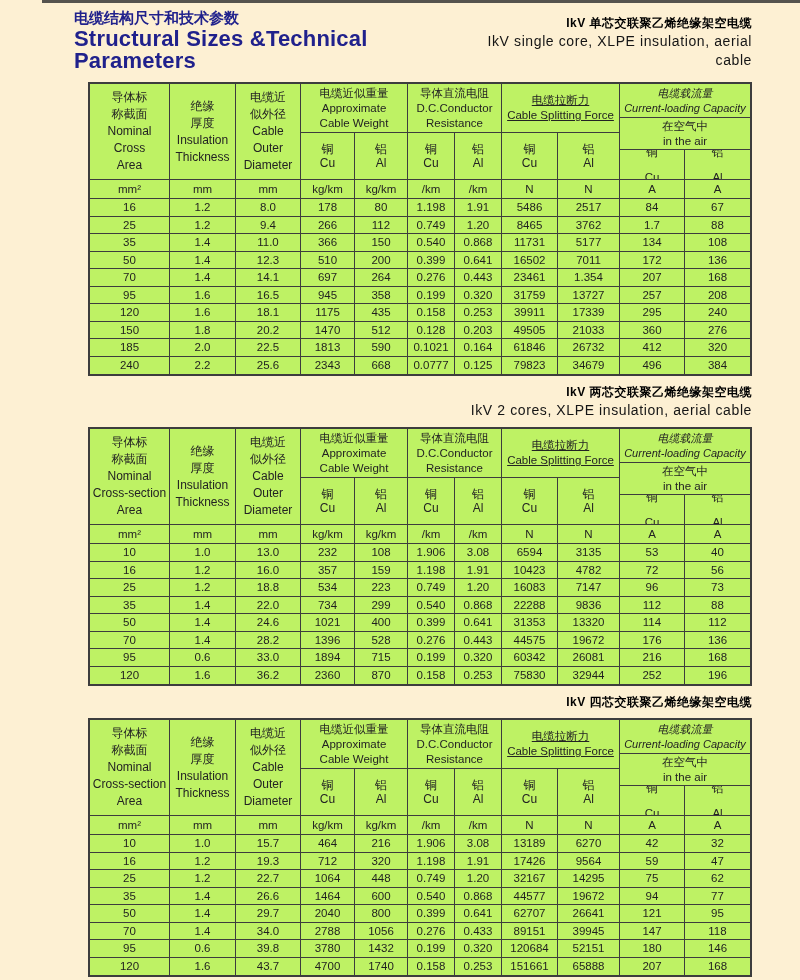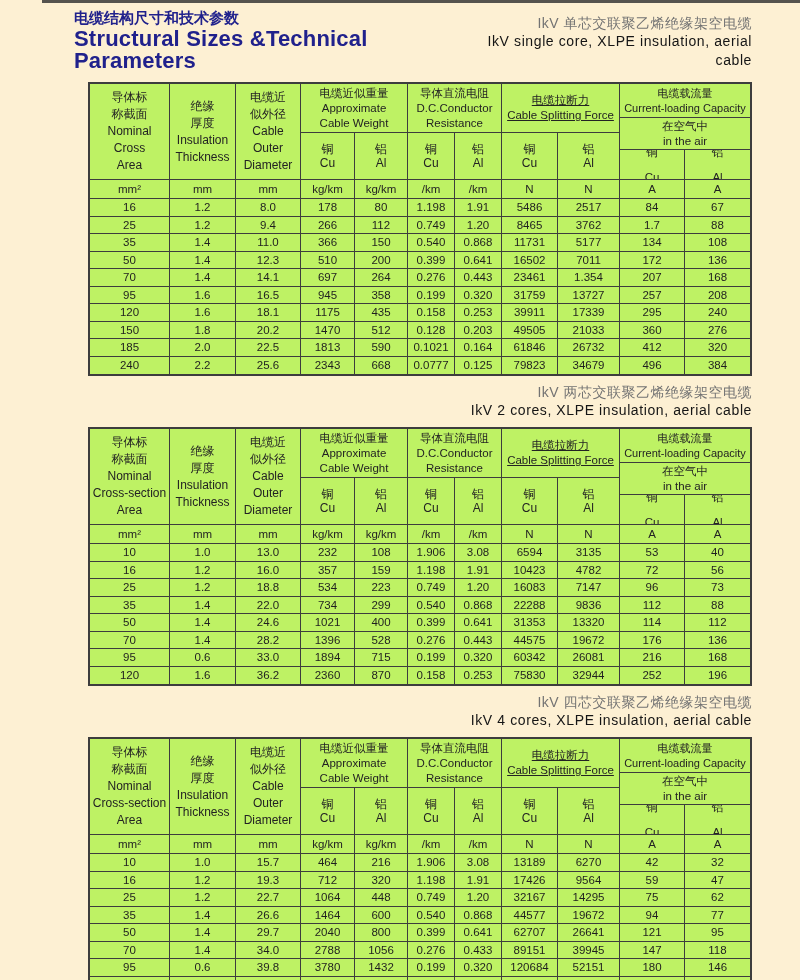--- a/index.html
+++ b/index.html
@@ -7,21 +7,21 @@
     width:800px;height:980px;overflow:hidden;position:relative;
     background:#fdf0d3;
     font-family:"Liberation Sans","DejaVu Sans",sans-serif;
     color:#232323;
   }
   .top-strip{position:absolute;top:0;left:42px;right:0;height:3px;background:#55534e;}
   .page-header{display:flex;justify-content:space-between;align-items:flex-start;padding:8px 48px 0 74px;}
   .title-zh{font-size:15px;font-weight:bold;color:#20218c;line-height:20px;}
   .title-en{font-size:22px;font-weight:bold;color:#20218c;line-height:22px;letter-spacing:0.2px;}
   .sec-head{text-align:right;}
-  .sec-head .zh{font-size:14px;font-weight:normal;color:#737373;line-height:18px;letter-spacing:0.5px;}
+  .sec-head .zh{font-size:12px;font-weight:bold;color:#000000;line-height:18px;letter-spacing:0.5px;}
   .sec-head .en{font-size:14px;font-weight:normal;color:#151515;line-height:19px;letter-spacing:0.6px;}
   .mid-heading{margin:7px 48px 7px 12px;}
   .tbl-wrap{margin-left:88px;width:664px;margin-top:10px;}
   .cable-table{
     display:grid;
     grid-template-columns:80px 66px 65px 54px 53px 47px 47px 56px 62px 65px 65px;
     grid-template-rows:34px 15px 17px 30px 19px;
     grid-auto-rows:17.5px;
     border:2px solid #3d3d3d;
     background:#bef264;
@@ -35,21 +35,21 @@
   .cable-table > div.no-r{border-right:none;}
   .cable-table > div.no-b{border-bottom:none;}
   .h-col1{grid-column:1;grid-row:1/5;}
   .h-col2{grid-column:2;grid-row:1/5;}
   .h-col3{grid-column:3;grid-row:1/5;}
   .h-col1 span,.h-col2 span,.h-col3 span{display:block;line-height:17px;font-size:12px;}
   .h-weight{grid-column:4/6;grid-row:1/3;}
   .h-resist{grid-column:6/8;grid-row:1/3;}
   .h-force{grid-column:8/10;grid-row:1/3;text-decoration:underline;}
   .h-weight span,.h-resist span,.h-force span,.h-cap span{display:block;line-height:15px;font-size:11.5px;}
-  .h-cap{grid-column:10/12;grid-row:1;}
+  .h-cap{grid-column:10/12;grid-row:1;font-style:italic;}
   .h-cap span{line-height:15px;font-size:11px;}
   .h-air{grid-column:10/12;grid-row:2/4;}
   .h-air span{display:block;line-height:15px;font-size:11.5px;text-align:right;}
   .h-m4{grid-column:4;grid-row:3/5;}
   .h-m5{grid-column:5;grid-row:3/5;}
   .h-m6{grid-column:6;grid-row:3/5;}
   .h-m7{grid-column:7;grid-row:3/5;}
   .h-m8{grid-column:8;grid-row:3/5;}
   .h-m9{grid-column:9;grid-row:3/5;}
   .h-m4 span,.h-m5 span,.h-m6 span,.h-m7 span,.h-m8 span,.h-m9 span{display:block;line-height:14px;font-size:12px;}
@@ -451,21 +451,20 @@
       <div class="cell no-b">0.253</div>
       <div class="cell no-b">75830</div>
       <div class="cell no-b">32944</div>
       <div class="cell no-b">252</div>
       <div class="cell no-r no-b">196</div>
     </div>
 </div>
 
 <div class="sec-head mid-heading">
   <div class="zh">IkV 四芯交联聚乙烯绝缘架空电缆</div>
-  <div class="en">IkV  4 cores, XLPE insulation, aerial cable</div>
 </div>
 <div class="tbl-wrap" style="margin-top:0;">
   <div class="cable-table">
     <div class="h-col1">
       <span>导体标</span>
         <span>称截面</span>
         <span>Nominal</span>
         <span>Cross-section</span>
         <span>Area</span>
     </div>

